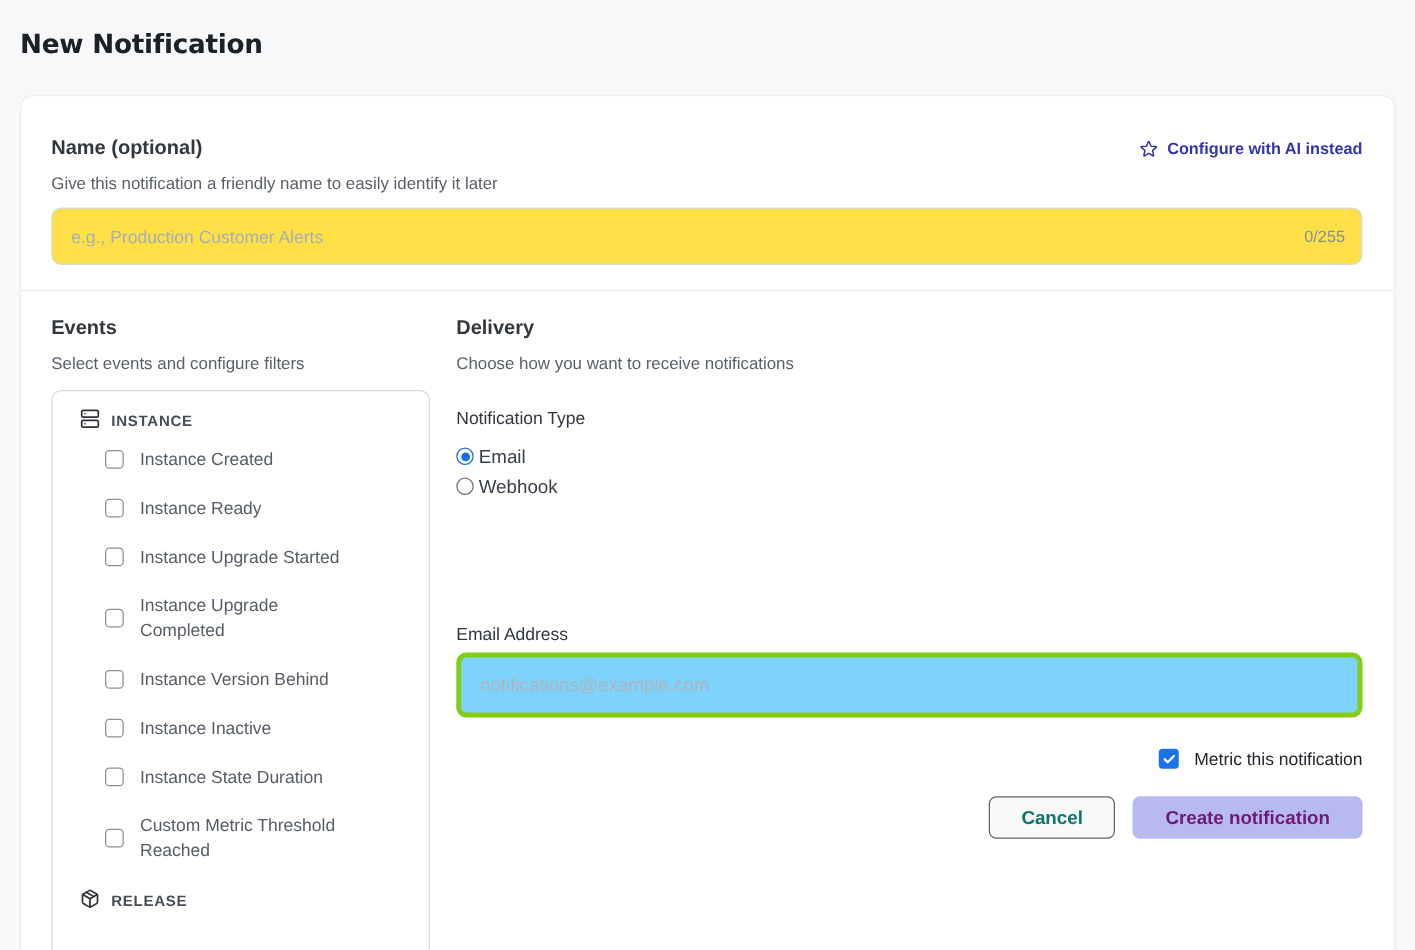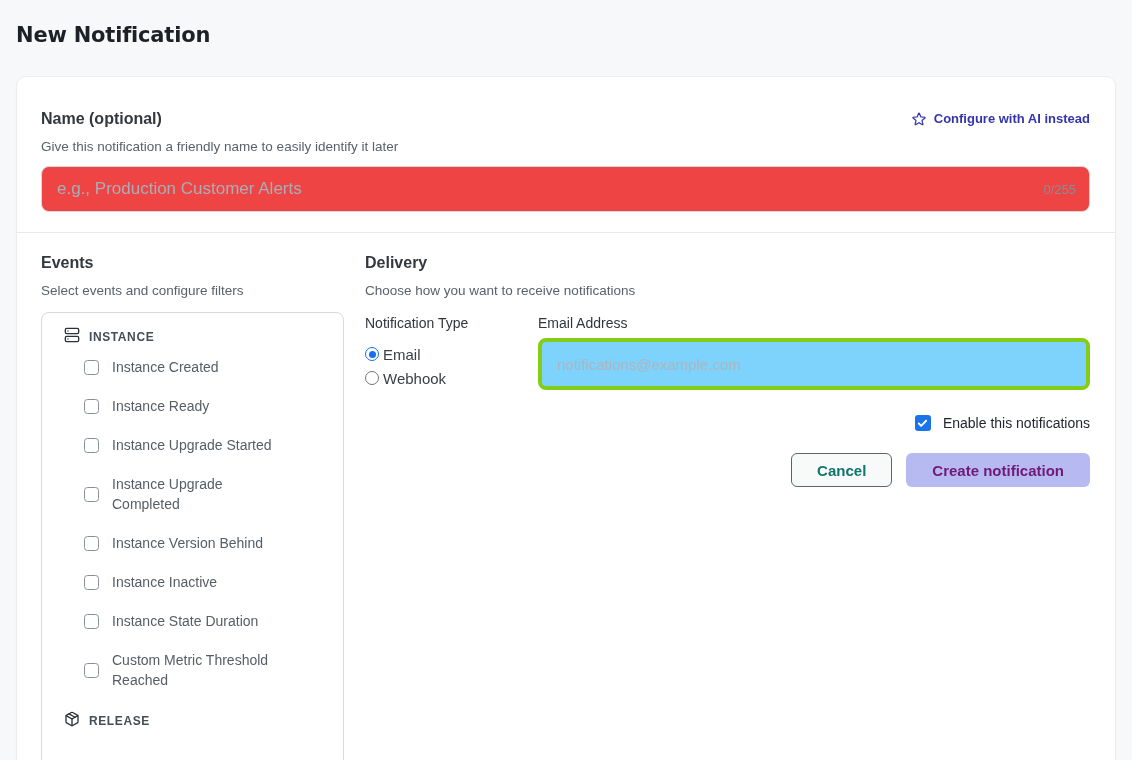--- a/index.html
+++ b/index.html
@@ -37,23 +37,23 @@
     cursor: pointer; background: none; border: none;
     font-family: "Liberation Sans", sans-serif;
   }
   .ai-link svg { display: block; }
   .section-desc { font-size: 13.5px; color: #5a616b; margin-top: 9px; line-height: 18px; }
   .name-input-wrap { position: relative; margin-top: 10px; }
   .text-input {
     width: 100%; height: 46px;
     border: 1px solid #d6dade; border-radius: 8px;
     padding: 0 70px 0 15px;
-    font-size: 17px; color: #23272e;
+    font-size: 14px; color: #23272e;
     font-family: "Liberation Sans", sans-serif;
-    outline: none; background: #ef4444;
+    outline: none; background: #fde047;
   }
   .text-input::placeholder { color: #a8aeb8; }
   .char-counter {
     position: absolute; right: 14px; top: 50%; transform: translateY(-50%);
     font-size: 13px; color: #878e98;
   }
   .divider { border: none; border-top: 1px solid #e7e9ec; margin: 20px -25px 0 -24px; }
   
   .columns { display: flex; margin-top: 19px; }
   .events-col { width: 303px; flex: 0 0 303px; margin-right: 21px; }
@@ -85,21 +85,21 @@
     width: 15px; height: 15px; flex: 0 0 auto;
     border: 1.5px solid #8a9099; border-radius: 3.5px;
     background: #fff; margin-right: 13px;
   }
   .event-label {
     font-size: 14px; color: #565d66; line-height: 20px;
     max-width: 170px;
   }
   .release-header { margin-top: 0; margin-bottom: 0; }
   
-  .delivery-grid { display: flex; margin-top: 15px; }
+  .delivery-grid { display: flex; margin-top: 26px; flex-direction: column; }
   .type-col { width: 173px; flex: 0 0 173px; }
   .email-col { flex: 1; min-width: 0; }
   .field-label { font-size: 14px; font-weight: 500; color: #31363e; line-height: 16px; }
   .radio-group { margin-top: 11px; }
   .radio-row { display: flex; align-items: center; gap: 4px; height: 24px; cursor: pointer; }
   .radio {
     width: 14px; height: 14px; border-radius: 50%;
     border: 1.5px solid #70757d; background: #fff;
     display: flex; align-items: center; justify-content: center;
     flex: 0 0 auto;
@@ -256,21 +256,21 @@
           <input class="email-input" type="text" placeholder="notifications@example.com" style="">
         </div>
       </div>
 
       <div class="enable-row">
         <span class="checkbox-checked">
           <svg width="11" height="11" viewBox="0 0 24 24" fill="none" stroke="#ffffff" stroke-width="4" stroke-linecap="round" stroke-linejoin="round">
             <polyline points="20 6 9 17 4 12"></polyline>
           </svg>
         </span>
-        <span class="enable-label">Enable this notifications</span>
+        <span class="enable-label">Metric this notification</span>
       </div>
 
       <div class="btn-row">
         <button class="btn btn-cancel">Cancel</button>
         <button class="btn btn-create">Create notification</button>
       </div>
     </div>
   </div>
 </div>
 

